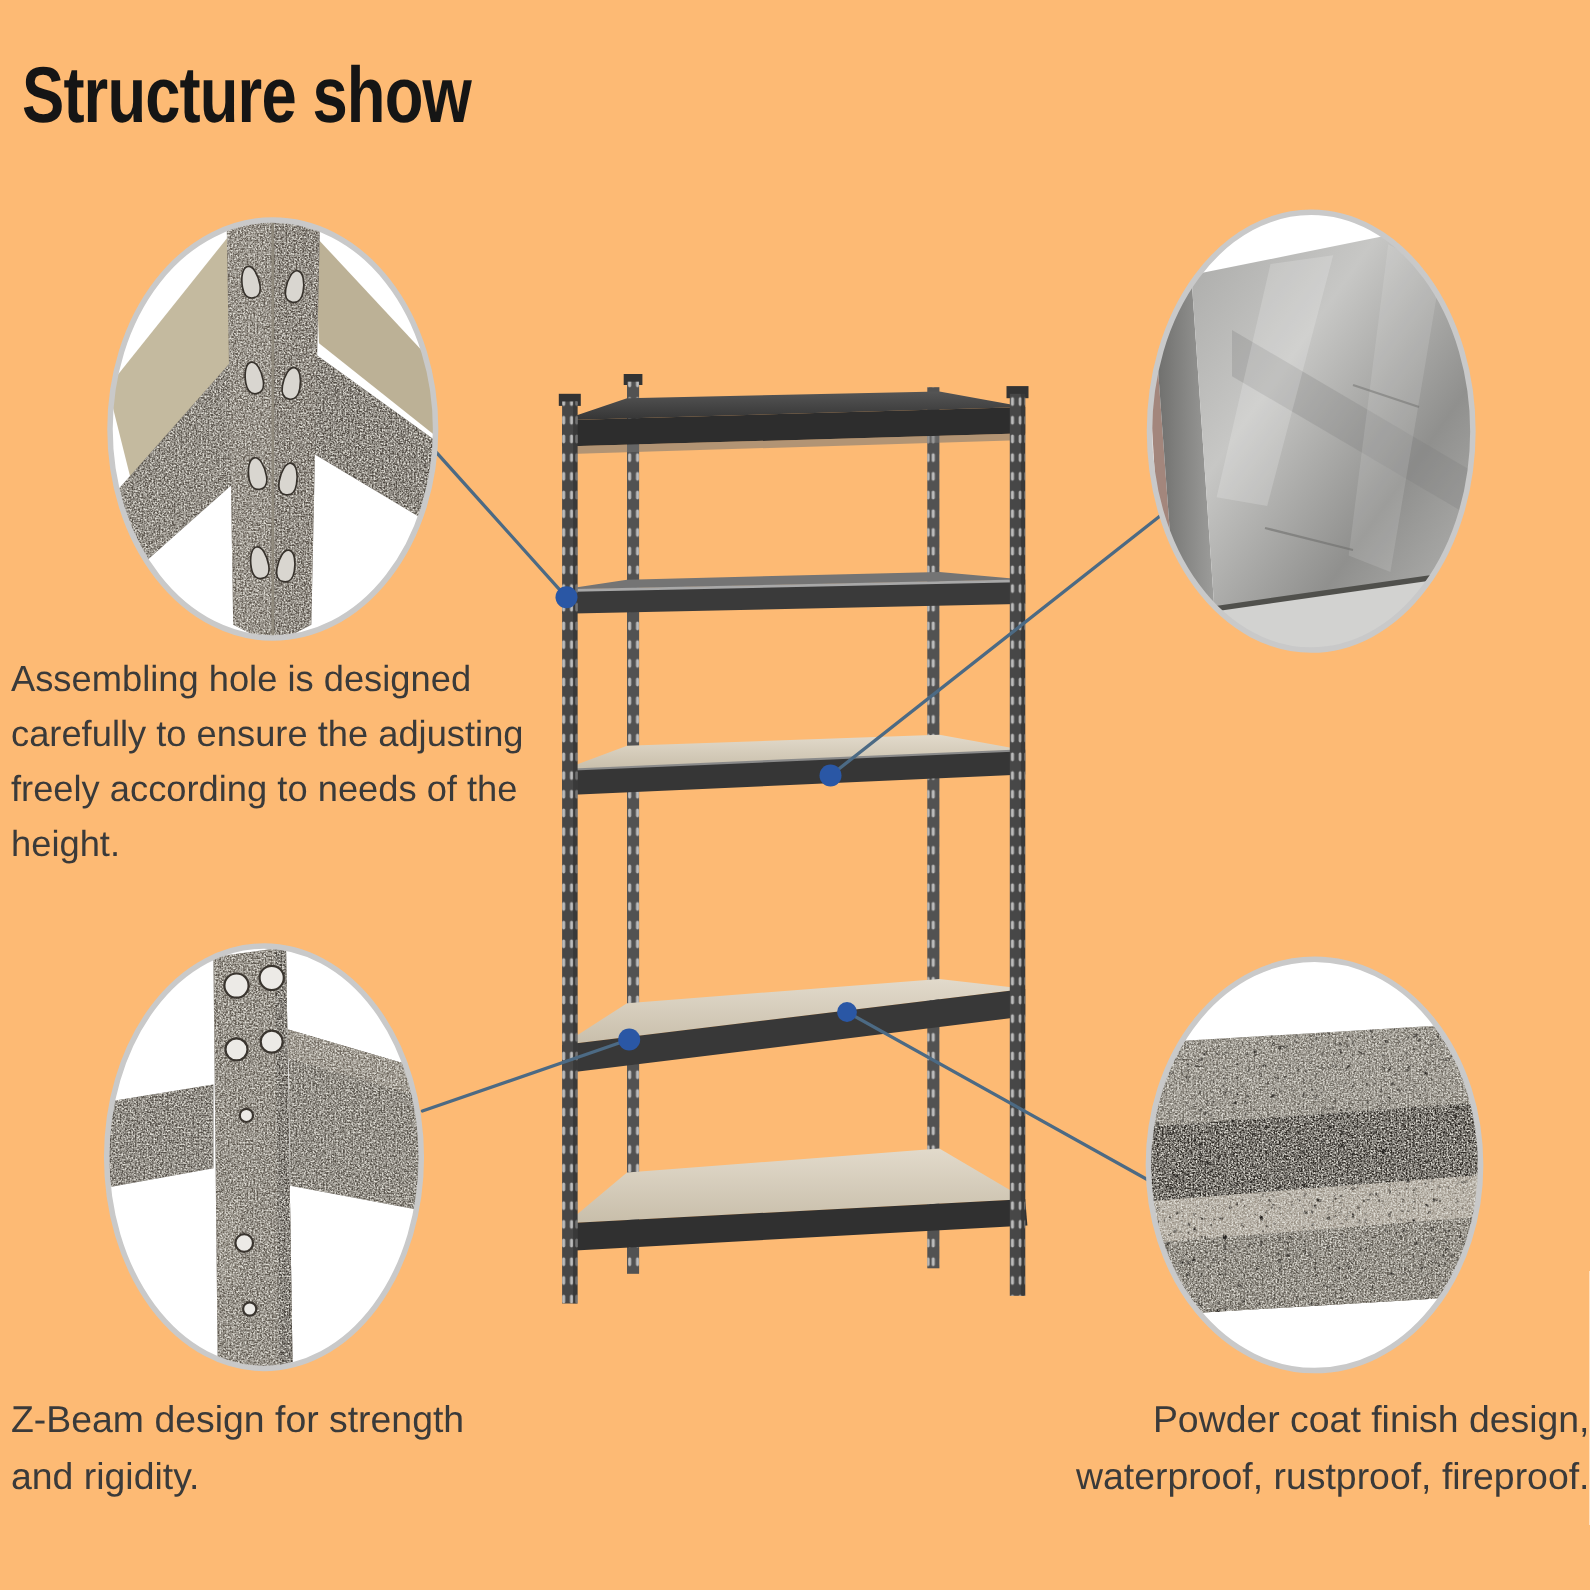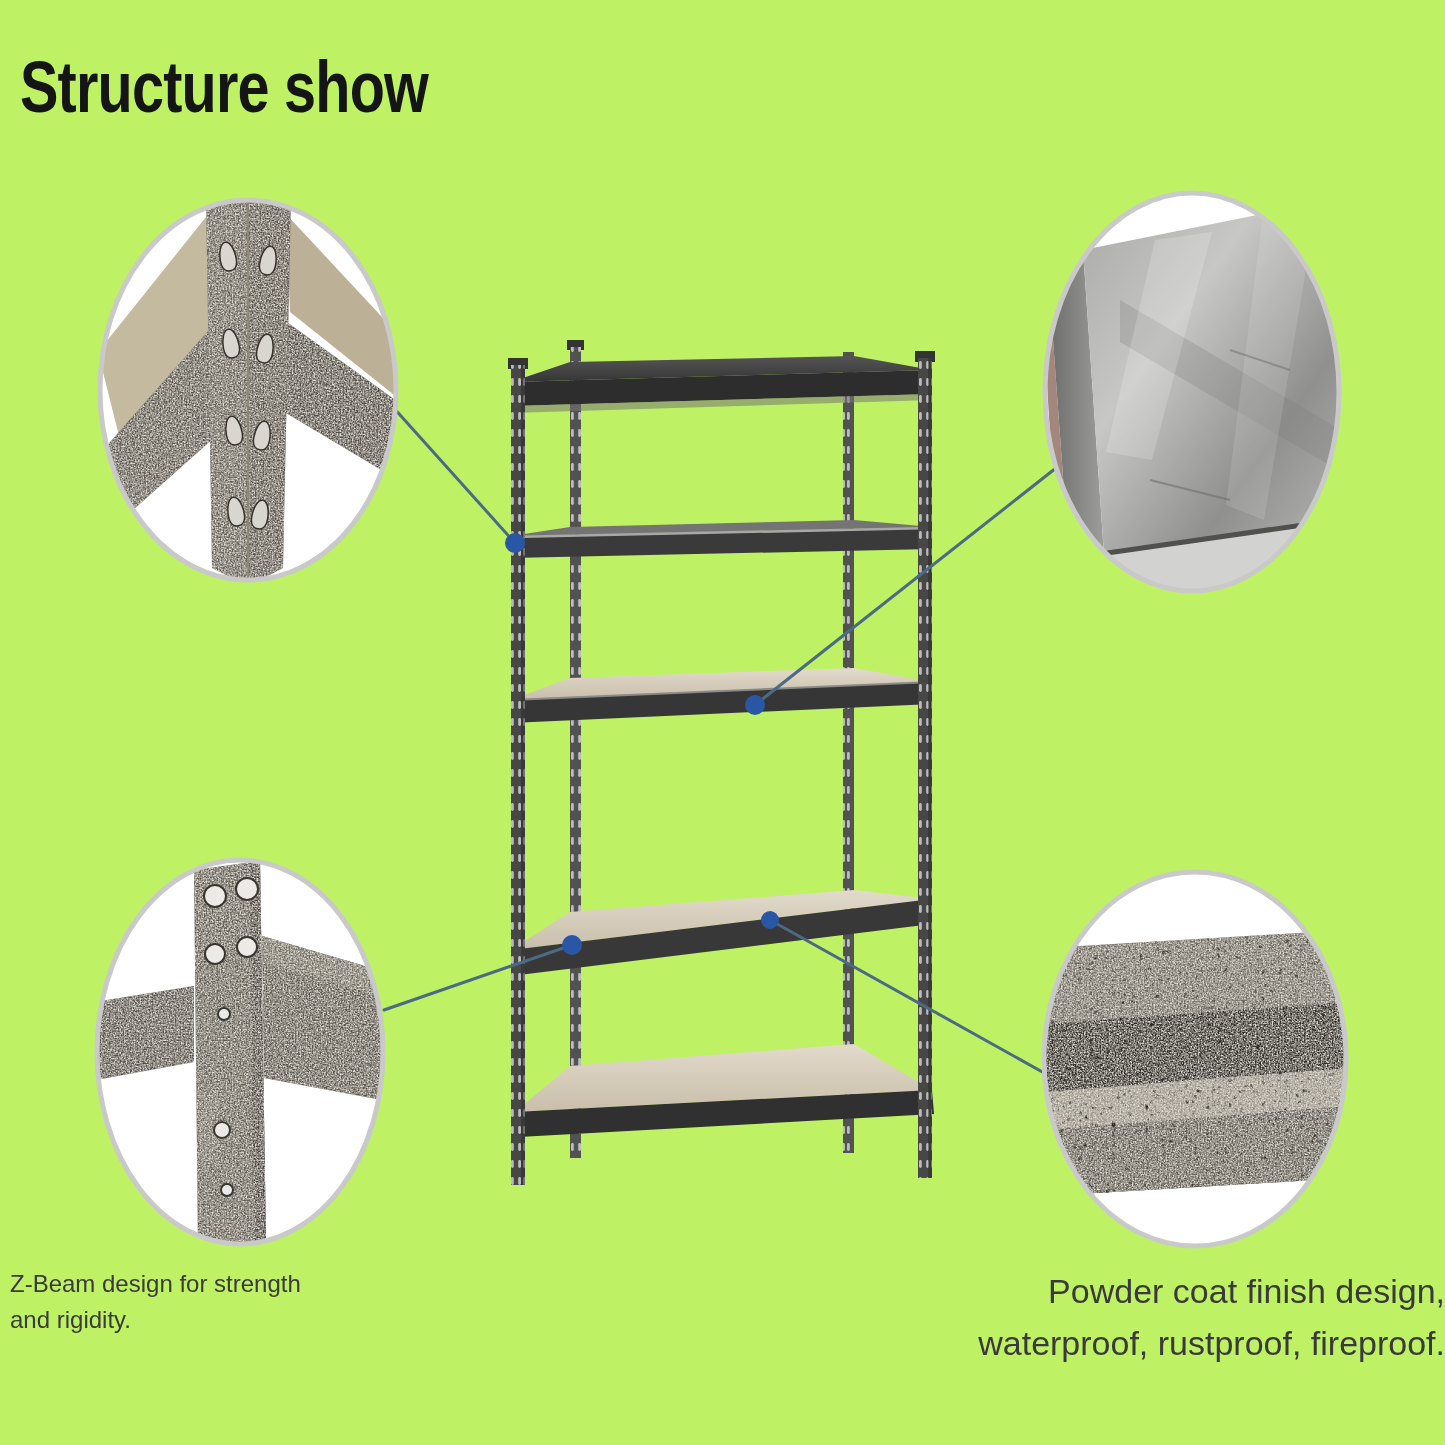--- a/index.html
+++ b/index.html
@@ -1,33 +1,33 @@
 <!DOCTYPE html>
 <html><head>
 <meta charset="utf-8">
 <style>
   html,body{margin:0;padding:0;background:#ffffff;}
   .canvas{
-    position:relative;width:1445px;height:1445px;background:#bef264;overflow:hidden;
+    position:relative;width:1445px;height:1445px;background:#fdba74;overflow:hidden;
     font-family:"Liberation Sans", sans-serif;
   }
   .fig{position:absolute;left:0;top:0;width:1445px;height:1445px;}
   .title{
     position:absolute;left:20px;top:46px;margin:0;
     font-size:72px;font-weight:700;letter-spacing:-1px;color:#151515;
     transform:scaleX(.80);transform-origin:left top;white-space:nowrap;
   }
   .note{
     position:absolute;font-size:33px;line-height:1.52;color:#3a3a3a;
     white-space:pre-line;letter-spacing:0;
   }
   .note b{font-weight:700;color:#242424;}
   .note-tl{left:10px;top:592px;width:492px;}
   .note-tr{left:988px;top:604px;width:452px;}
-  .note-bl{left:10px;top:1266px;width:480px;font-size:24px;}
+  .note-bl{left:10px;top:1266px;width:480px;font-size:34px;}
   .note-br{left:958px;top:1266px;width:487px;font-size:34px;text-align:right;}
 </style>
 </head>
 <body>
 
 <div class="canvas">
 
   <svg class="fig" viewBox="0 0 1445 1445" aria-hidden="true">
     <defs>
       <pattern id="slots" width="12" height="17" patternUnits="userSpaceOnUse">
@@ -224,20 +224,24 @@
     <g fill="none" stroke="#c9c9c9" stroke-width="5">
       <ellipse cx="248" cy="390" rx="148" ry="190"></ellipse>
       <ellipse cx="1192" cy="392" rx="147" ry="199"></ellipse>
       <ellipse cx="240" cy="1052" rx="143" ry="192"></ellipse>
       <ellipse cx="1195" cy="1059" rx="151" ry="187"></ellipse>
     </g>
   </svg>
 
   <h1 class="title">Structure show</h1>
 
+  <div class="note note-tl">Assembling hole is designed
+carefully to ensure the adjusting
+freely according to needs of the
+height.</div>
 
 
   <div class="note note-bl">Z-Beam design for strength
 and rigidity.</div>
 
   <div class="note note-br">Powder coat finish design,
 waterproof, rustproof, fireproof.</div>
 
 </div>
 

